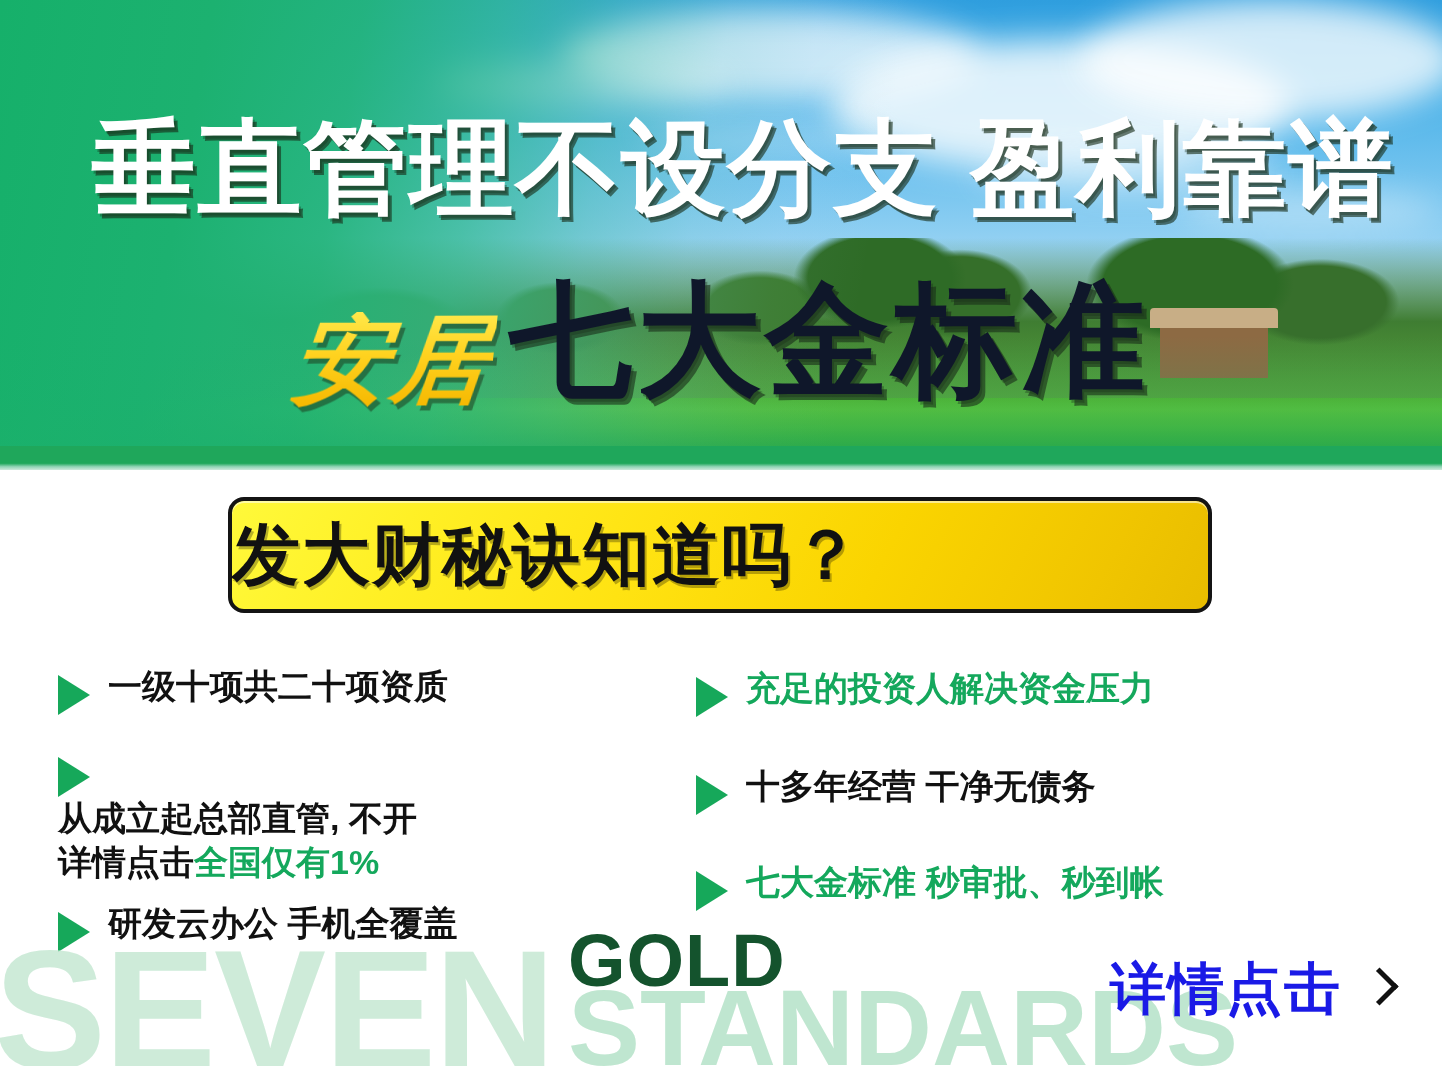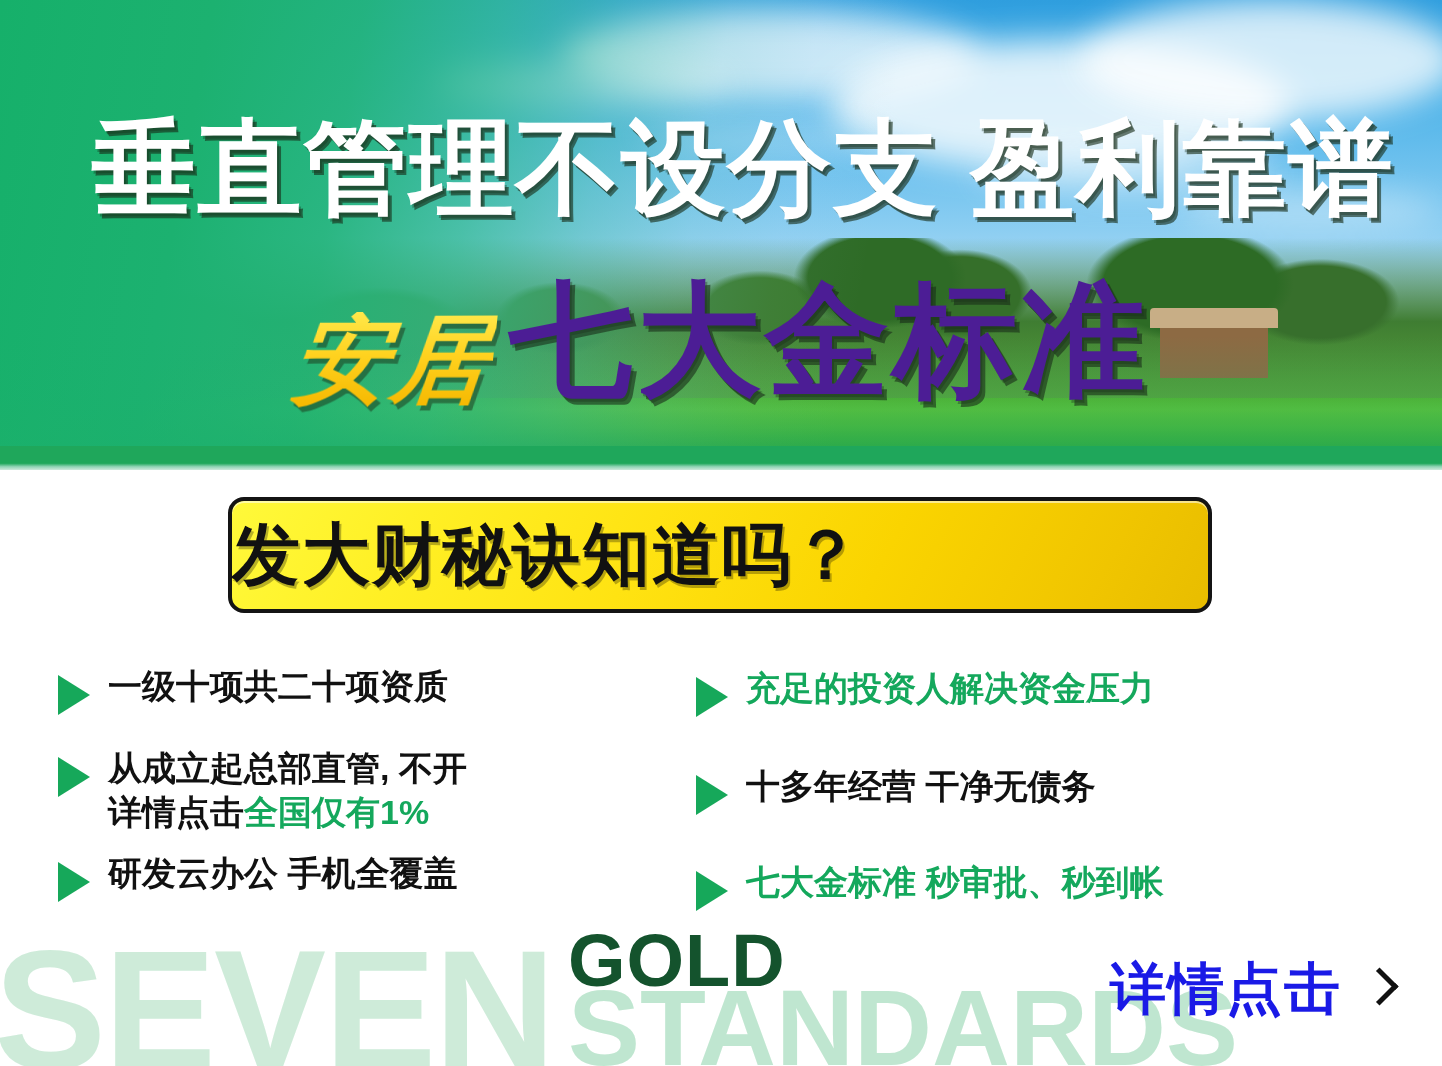--- a/index.html
+++ b/index.html
@@ -169,21 +169,21 @@
     -webkit-text-fill-color: transparent;
     filter: drop-shadow(4px 5px 0 rgba(30,60,30,0.55));
     transform: translateY(10px) skewX(-6deg);
     letter-spacing: 4px;
     margin-right: 16px;
   }
   .h2-main {
     display: inline-block;
     font-size: 124px;
     font-weight: bold;
-    color: #4c1d95;
+    color: #0f172a;
     letter-spacing: 4px;
     text-shadow:
       5px 6px 0 rgba(25,45,25,0.6),
       2px 3px 0 rgba(25,45,25,0.35);
   }
 
   
   .yellow-bar {
     position: absolute;
     left: 228px;
@@ -242,21 +242,21 @@
     line-height: 1.28;
     font-weight: bold;
     color: #111111;
     letter-spacing: 0px;
     white-space: nowrap;
   }
   .feature-text.green { color: #14a85c; }
   .hl-green { color: #14a85c; }
 
   .col-left .feature:nth-child(1) { margin-bottom: 32px; }
-  .col-left .feature:nth-child(2) { margin-bottom: 18px; }
+  .col-left .feature:nth-child(2) { margin-bottom: 18px; flex-direction: column; }
   .col-right .feature:nth-child(1) { margin-top: 2px;  margin-bottom: 48px; }
   .col-right .feature:nth-child(2) { margin-bottom: 46px; }
 
   
   .watermark {
     position: absolute;
     left: 0;
     bottom: -16px;
     width: 1442px;
     height: 150px;

